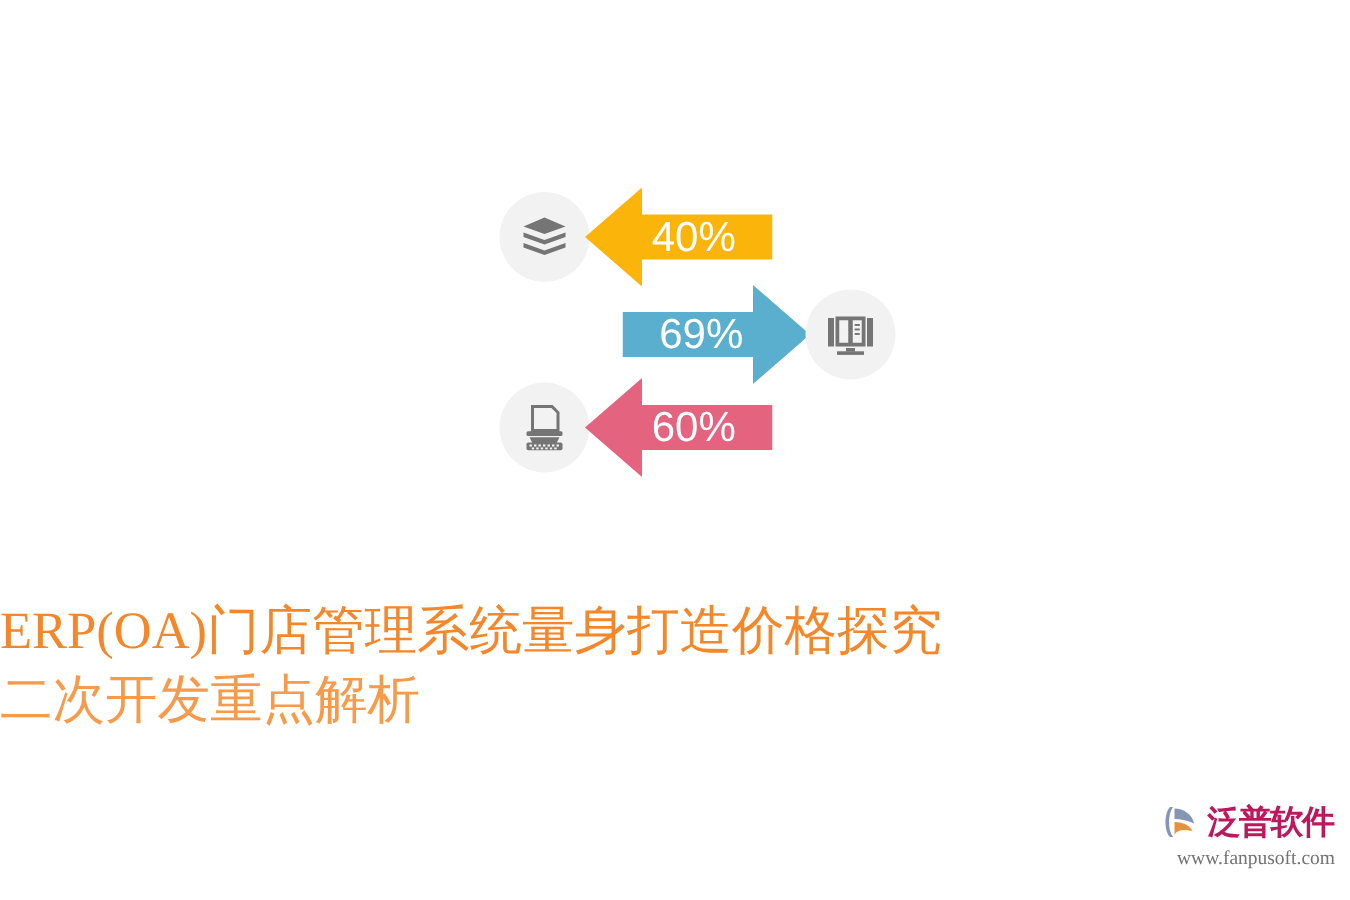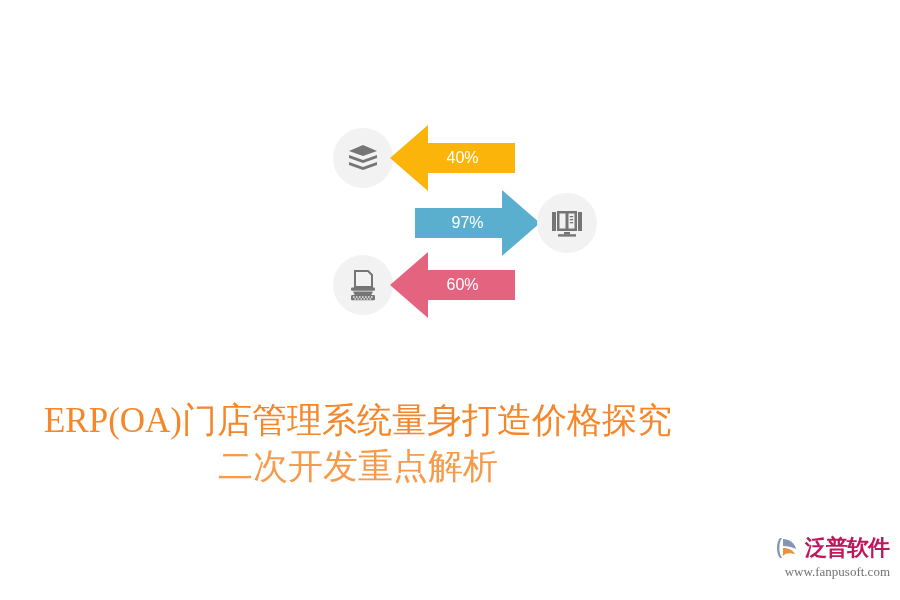--- a/index.html
+++ b/index.html
@@ -60,35 +60,34 @@
   .arrow-shape.dir-right { left: 0px; }
   .arrow-shape svg { display: block; width: 125px; height: 70px; }
 
   .arrow-label {
     position: absolute;
     top: 0;
     height: 70px;
     line-height: 70px;
     width: 125px;
     color: #ffffff;
-    font-size: 16px;
+    font-size: 28px;
     font-family: "Liberation Sans", sans-serif;
     text-align: center;
     pointer-events: none;
   }
   .arrow-shape.dir-left  .arrow-label { padding-left: 20px; width: 105px; }
   .arrow-shape.dir-right .arrow-label { padding-right: 20px; width: 105px; }
 
   
   #title-block {
     position: absolute;
     left: 0;
     top: 398px;
     width: 716px;
-    text-align: center;
     font-family: "Liberation Serif", serif;
     font-size: 35px;
     line-height: 46px;
     color: #F5872A;
     letter-spacing: 0px;
   }
   #title-block .title-line { display: block; white-space: nowrap; }
   #title-block .title-line.line-2 { color: #F79B4B; }
 
   
@@ -148,21 +147,21 @@
       </svg>
       <div class="arrow-label">40%</div>
     </div>
   </div>
 
   <div class="arrow-row row-2">
     <div class="arrow-shape dir-right">
       <svg viewBox="0 0 125 70" preserveAspectRatio="none">
         <polygon points="125,35 87,2 87,20 0,20 0,50 87,50 87,68" fill="#5BAFCE"></polygon>
       </svg>
-      <div class="arrow-label">97%</div>
+      <div class="arrow-label">69%</div>
     </div>
     <div class="icon-badge at-right">
       <span>
         <svg width="34" height="34" viewBox="0 0 34 34">
           <g fill="#757575">
             <rect x="2" y="6" width="4" height="19"></rect>
             <rect x="28" y="6" width="4" height="19"></rect>
             <path d="M7 5 h20 v20 h-20 z M9.5 7.5 v15 h6 v-15 z M18.5 7.5 v15 h6 v-15 z"></path>
             <rect x="19.8" y="10" width="3.4" height="1.3"></rect>
             <rect x="19.8" y="13" width="3.4" height="1.3"></rect>

